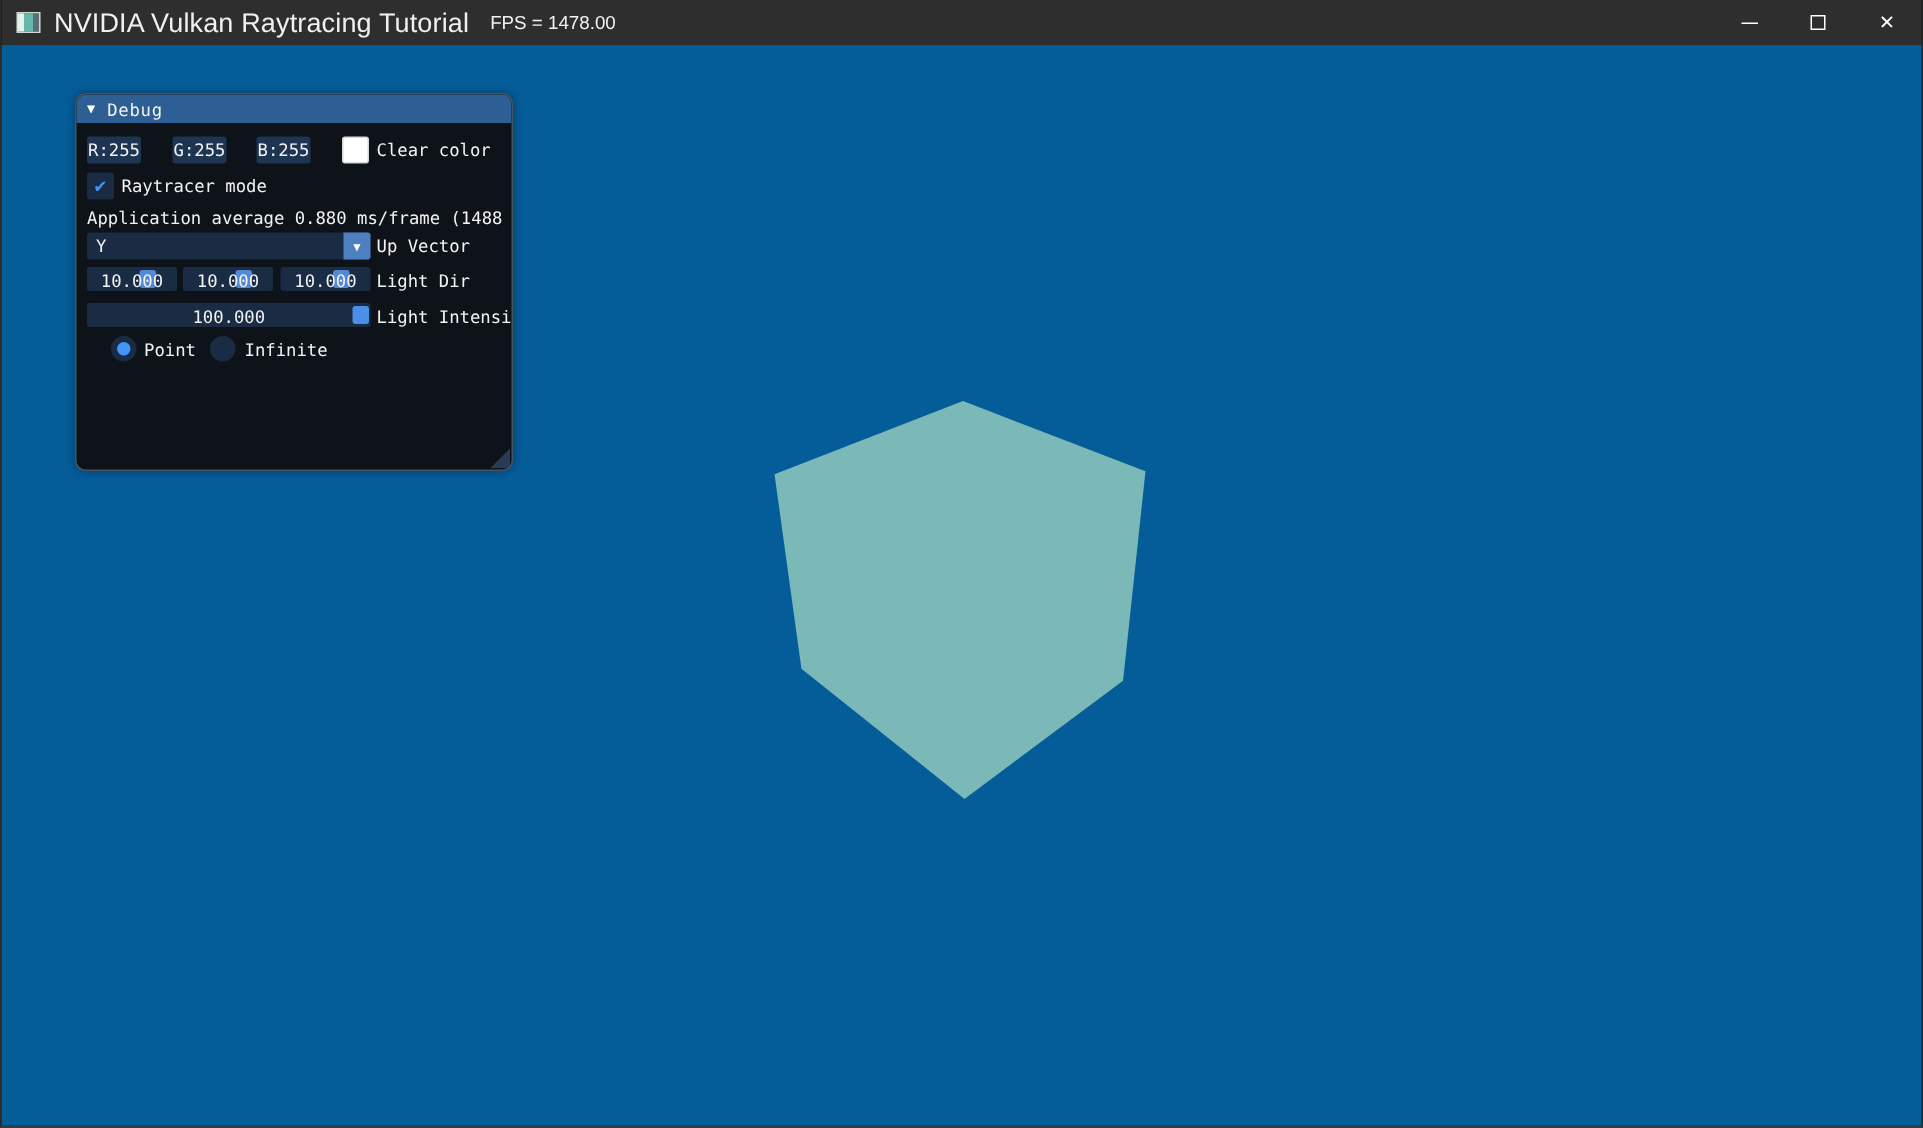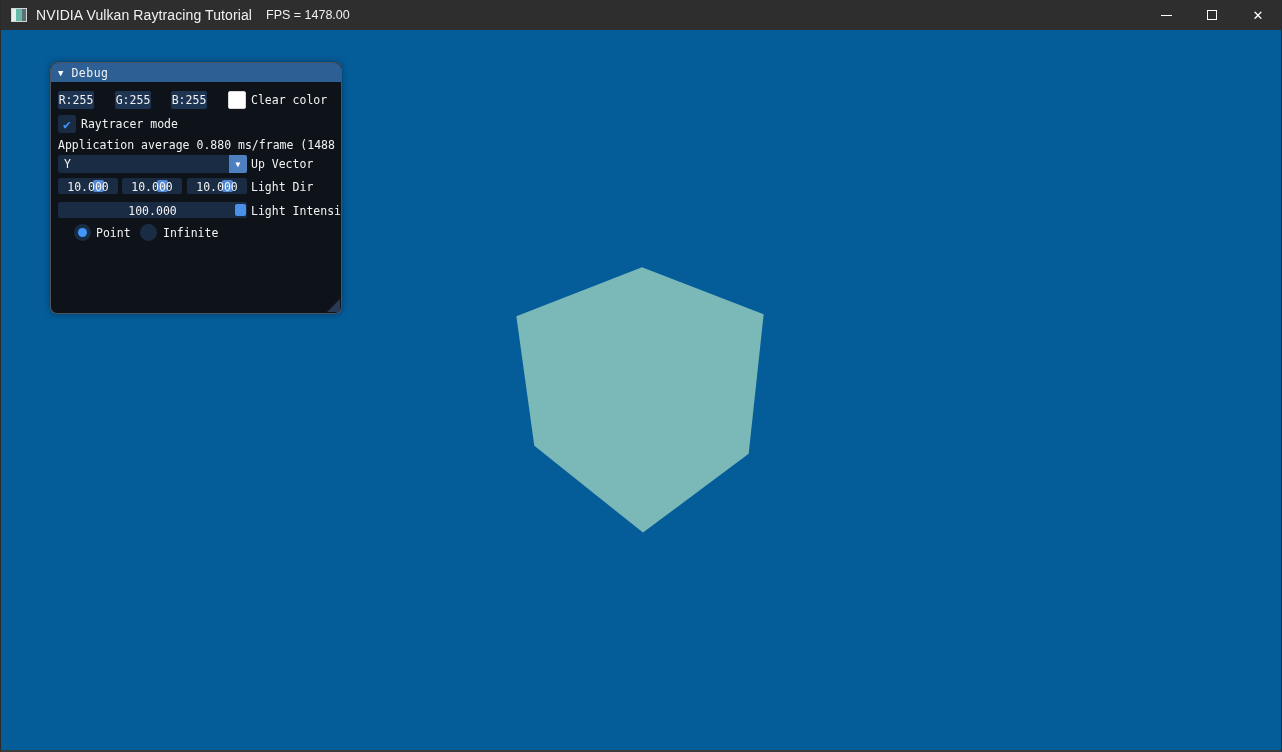--- a/index.html
+++ b/index.html
@@ -16,21 +16,21 @@
     position: absolute; top: 0; left: 0; right: 0; height: 30px;
     background: #2e2e2e; display: flex; align-items: center; color: #f0f0f0;
   }
   .app-icon {
     width: 16px; height: 14px; margin: 0 9px 0 10px;
     background: #3c4a4a; border: 1px solid #cfd6d6; display: flex;
   }
   .app-icon .ic-a { width: 4px; height: 100%; background: #e8f0ee; }
   .app-icon .ic-b { width: 6px; height: 100%; background: #66b8a8; }
   .app-icon .ic-c { flex: 1; height: 100%; background: #5b6f74; }
-  .title-text { font-size: 14px; letter-spacing: 0.1px; }
+  .title-text { font-size: 18px; letter-spacing: 0.1px; }
   .fps-text { font-size: 12.5px; margin-left: 14px; }
   .titlebar-spacer { flex: 1; }
   .tb-btn {
     width: 46px; height: 30px; display: flex; align-items: center; justify-content: center;
     color: #ffffff; cursor: default;
   }
   .min-glyph { width: 11px; height: 1px; background: #ffffff; }
   .max-glyph { width: 10px; height: 10px; border: 1px solid #ffffff; }
   .close-glyph { font-size: 13px; line-height: 13px; font-family: "DejaVu Sans", sans-serif; }
 

